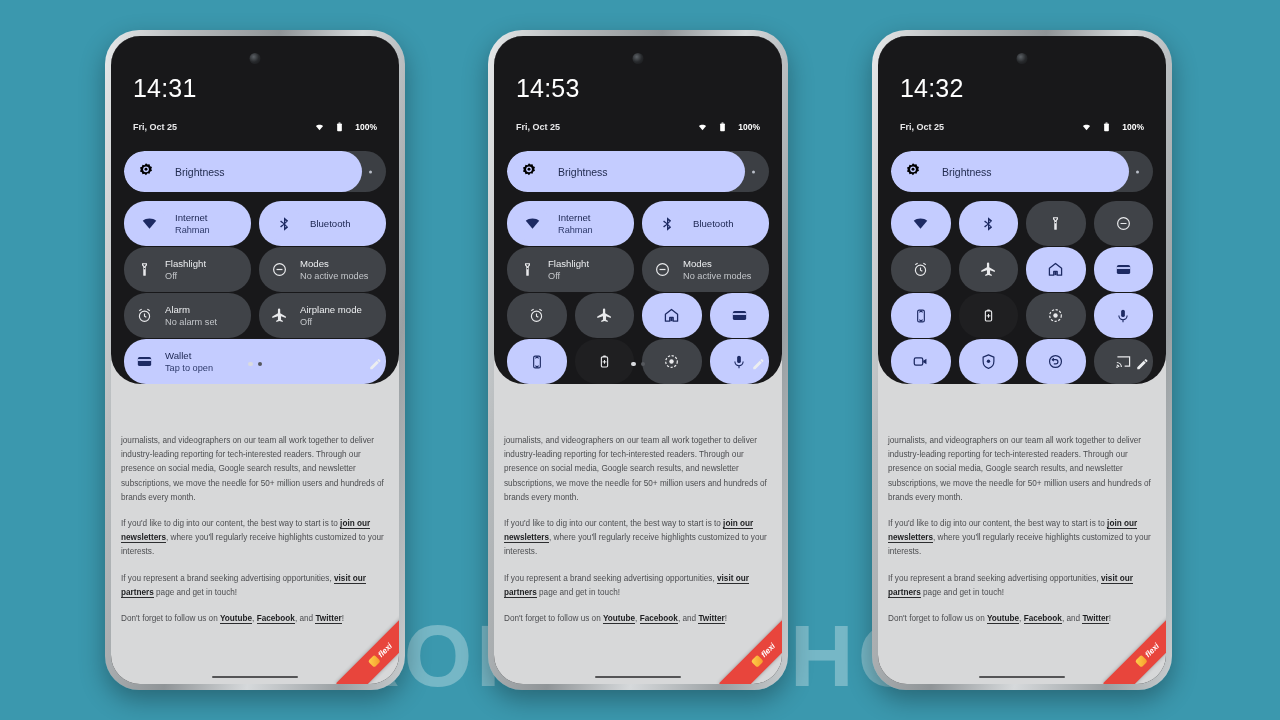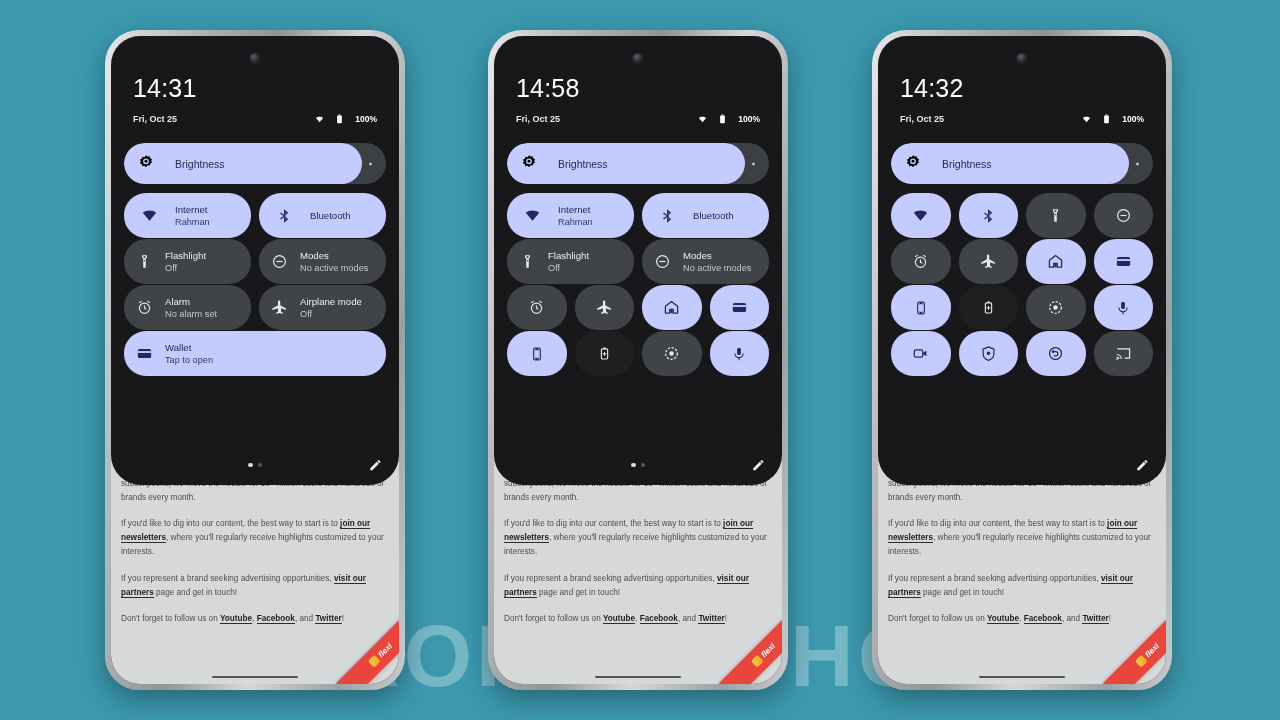--- a/index.html
+++ b/index.html
@@ -65,21 +65,21 @@
     line-height: 14.2px;
   }
   .article .spacer { height: 398px; }
   .article p { margin-bottom: 12px; }
   .article b { color: #1d1e20; font-weight: 700; border-bottom: 1px solid #2c2d2f; }
 
   
   .qs {
     position: absolute;
     left: 0; right: 0; top: 0;
-    height: 449px;
+    height: 348px;
     background: #18181a;
     border-bottom-left-radius: 30px;
     border-bottom-right-radius: 30px;
     z-index: 3;
     padding: 0 13px;
   }
 
   .camera {
     position: absolute;
     left: 50%; top: 17px;
@@ -95,21 +95,21 @@
     margin-top: 38px;
     margin-left: 9px;
     font-size: 25px;
     font-weight: 400;
     color: #fff;
     letter-spacing: 0.2px;
     line-height: 28px;
   }
   .statusline {
     margin-left: 9px;
-    margin-top: 12px;
+    margin-top: 20px;
     display: flex;
     align-items: center;
     justify-content: space-between;
     padding-right: 9px;
   }
   .date { font-size: 9px; color: #e8e8ea; font-weight: 600; }
   .statusicons {
     display: flex; align-items: center; gap: 12px;
     font-size: 8.5px; color: #fff; font-weight: 700;
   }
@@ -380,21 +380,21 @@
       <div class="screen">
         <div class="article">
           <div class="spacer"></div>
           <p>journalists, and videographers on our team all work together to deliver industry-leading reporting for tech-interested readers. Through our presence on social media, Google search results, and newsletter subscriptions, we move the needle for 50+ million users and hundreds of brands every month.</p>
           <p>If you'd like to dig into our content, the best way to start is to <b>join our newsletters</b>, where you'll regularly receive highlights customized to your interests.</p>
           <p>If you represent a brand seeking advertising opportunities, <b>visit our partners</b> page and get in touch!</p>
           <p>Don't forget to follow us on <b>Youtube</b>, <b>Facebook</b>, and <b>Twitter</b>!</p>
         </div>
         <div class="qs">
           <div class="camera"></div>
-          <div class="clock">14:58</div>
+          <div class="clock">14:53</div>
           <div class="statusline">
             <span class="date">Fri, Oct 25</span>
             <span class="statusicons">
               <span>
                 <svg width="9" height="9" viewBox="0 0 24 24">
                   <path d="M12 19.5l9.5-11.3C19 6 15.7 4.8 12 4.8S5 6 2.5 8.2L12 19.5z" fill="#ffffff"></path>
                 </svg>
               </span>
               <span>
                 <svg width="7" height="10" viewBox="0 0 14 24">

